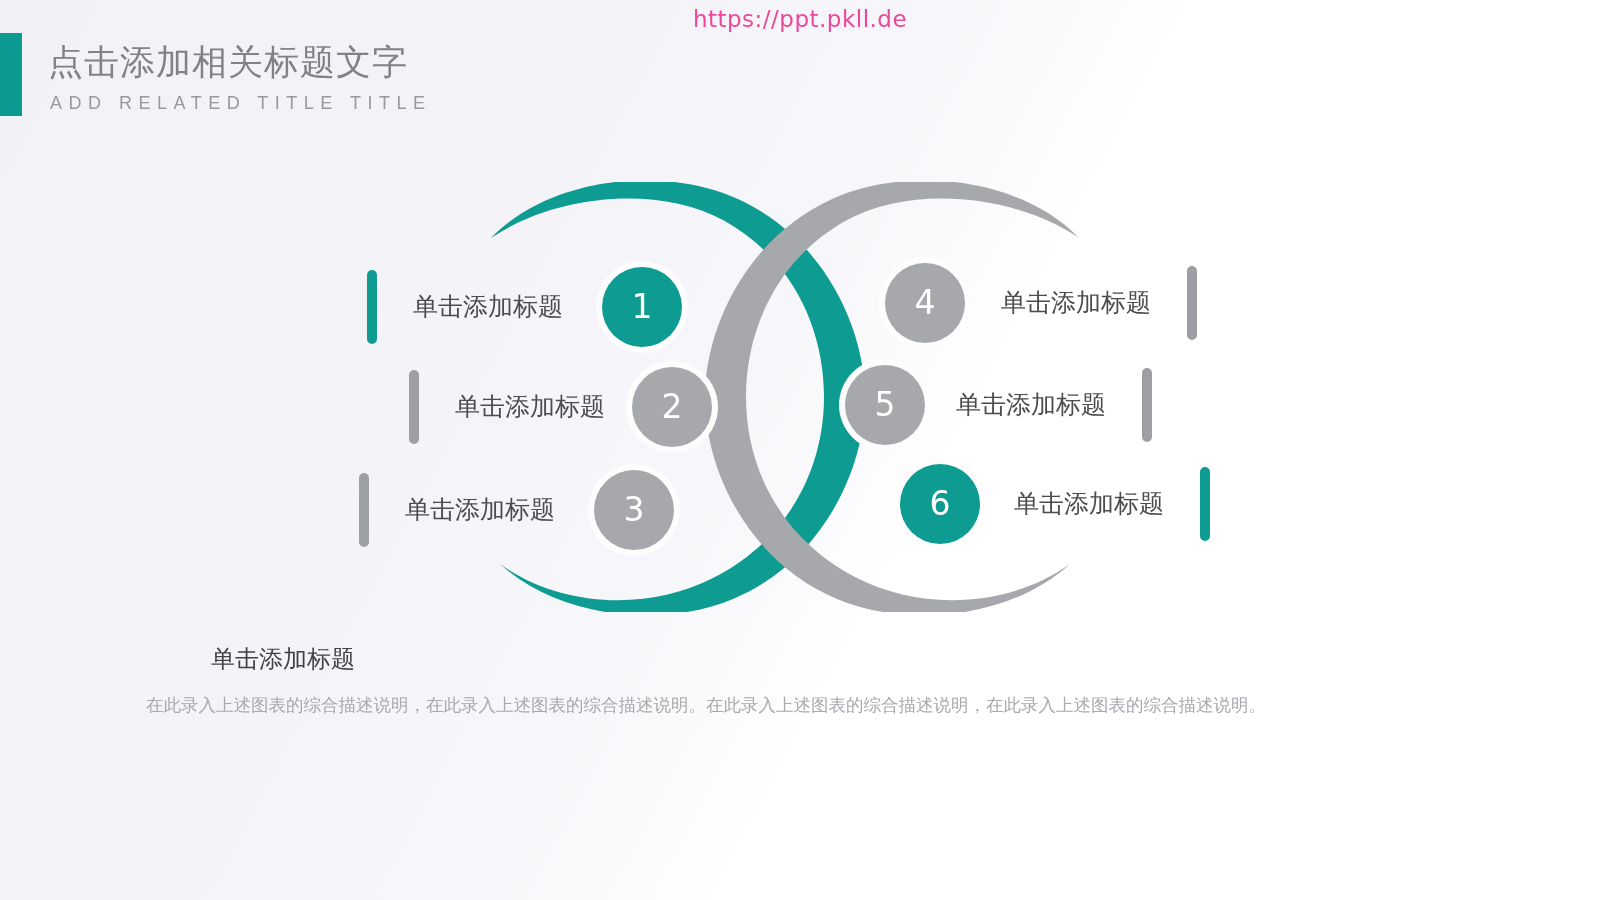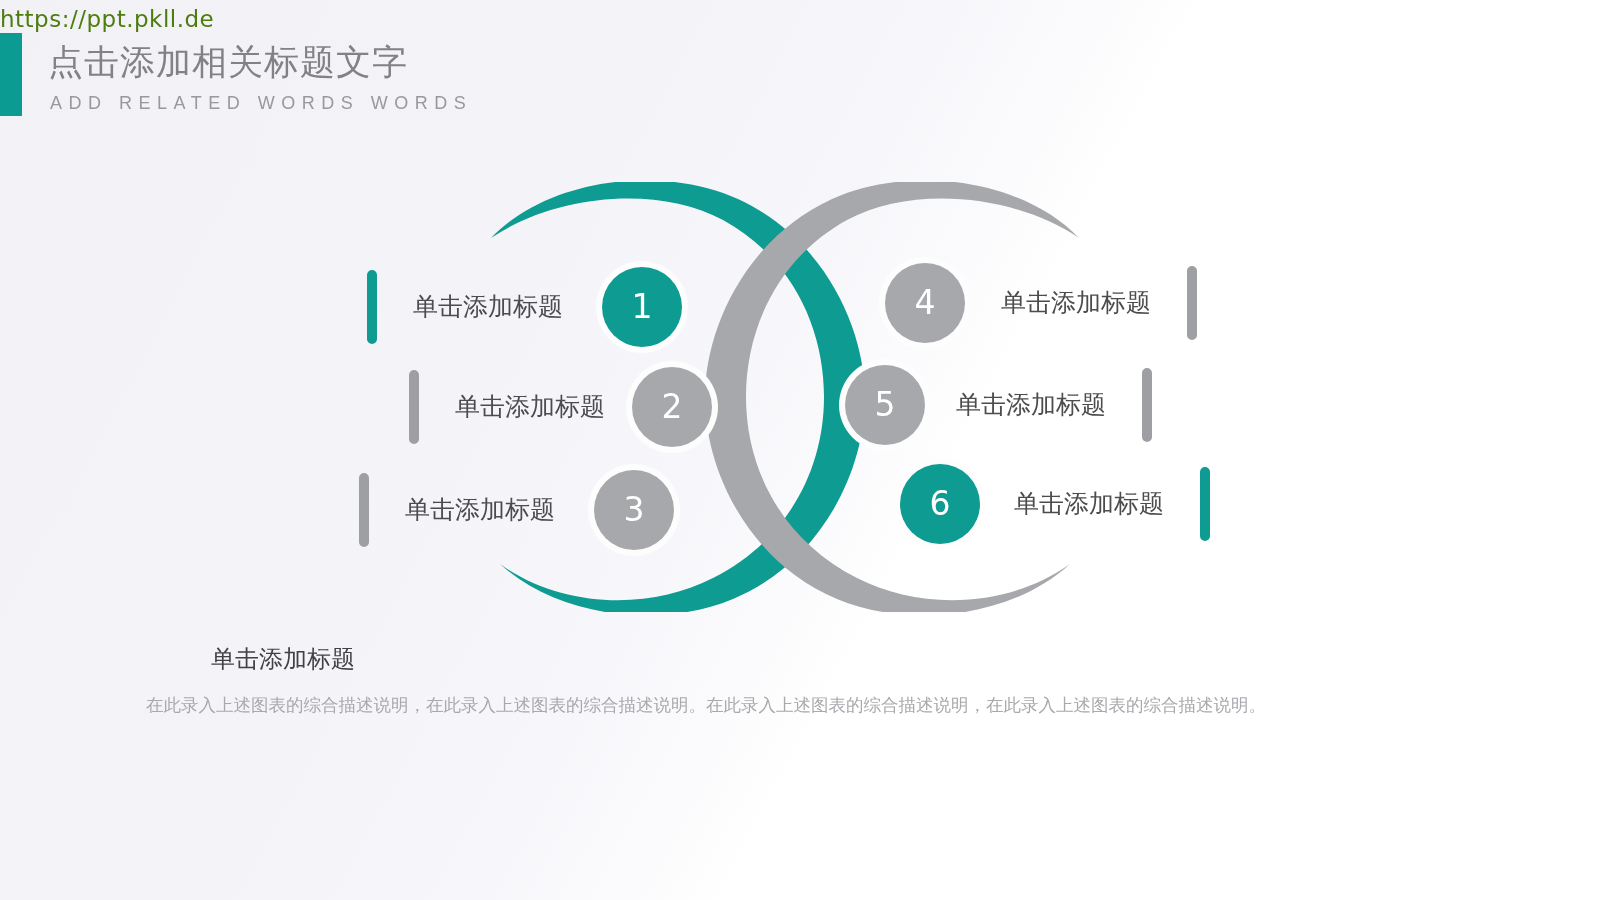--- a/index.html
+++ b/index.html
@@ -28,23 +28,24 @@
         #ffffff 100%);
     pointer-events: none;
   }
 
   
   #watermark {
     position: absolute;
     left: 0;
     top: 6px;
     width: 1600px;
+    text-align: center;
     font-size: 23px;
     letter-spacing: .5px;
-    color: #4d7c0f;
+    color: #ec4899;
     font-family: "DejaVu Sans", sans-serif;
     user-select: none;
   }
 
   
   #accent-bar {
     position: absolute;
     left: 0;
     top: 33px;
     width: 22px;
@@ -167,21 +168,21 @@
 <body>
 
 <div id="slide">
 
   <div id="bg-wash"></div>
 
   <div id="watermark">https://ppt.pkll.de</div>
 
   <div id="accent-bar"></div>
   <div id="title-main">点击添加相关标题文字</div>
-  <div id="title-sub">ADD RELATED WORDS WORDS</div>
+  <div id="title-sub">ADD RELATED TITLE TITLE</div>
 
   <svg id="rings" viewBox="0 0 660 430">
 
     <path fill="#0d9b92" d="M 36 56
              C 95 -5, 208 -17, 283 17
              C 372 58, 410 150, 410 215
              C 410 292, 363 382, 278 417
              C 206 447, 104 436, 45 382
              C 108 427, 196 428, 258 396
              C 333 358, 369 287, 369 215

